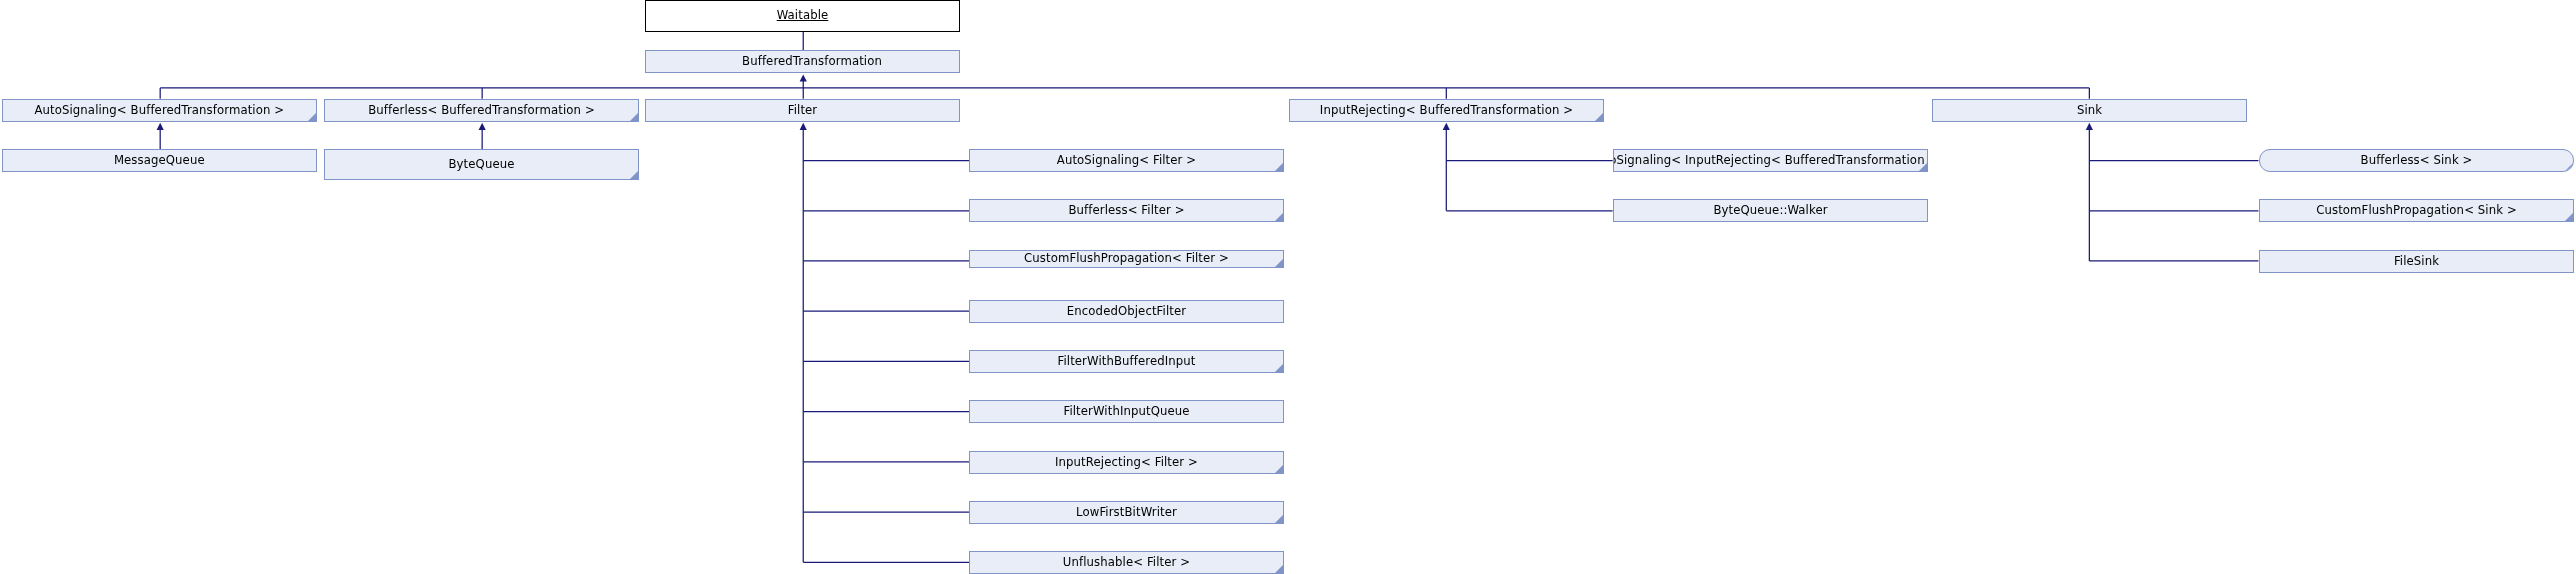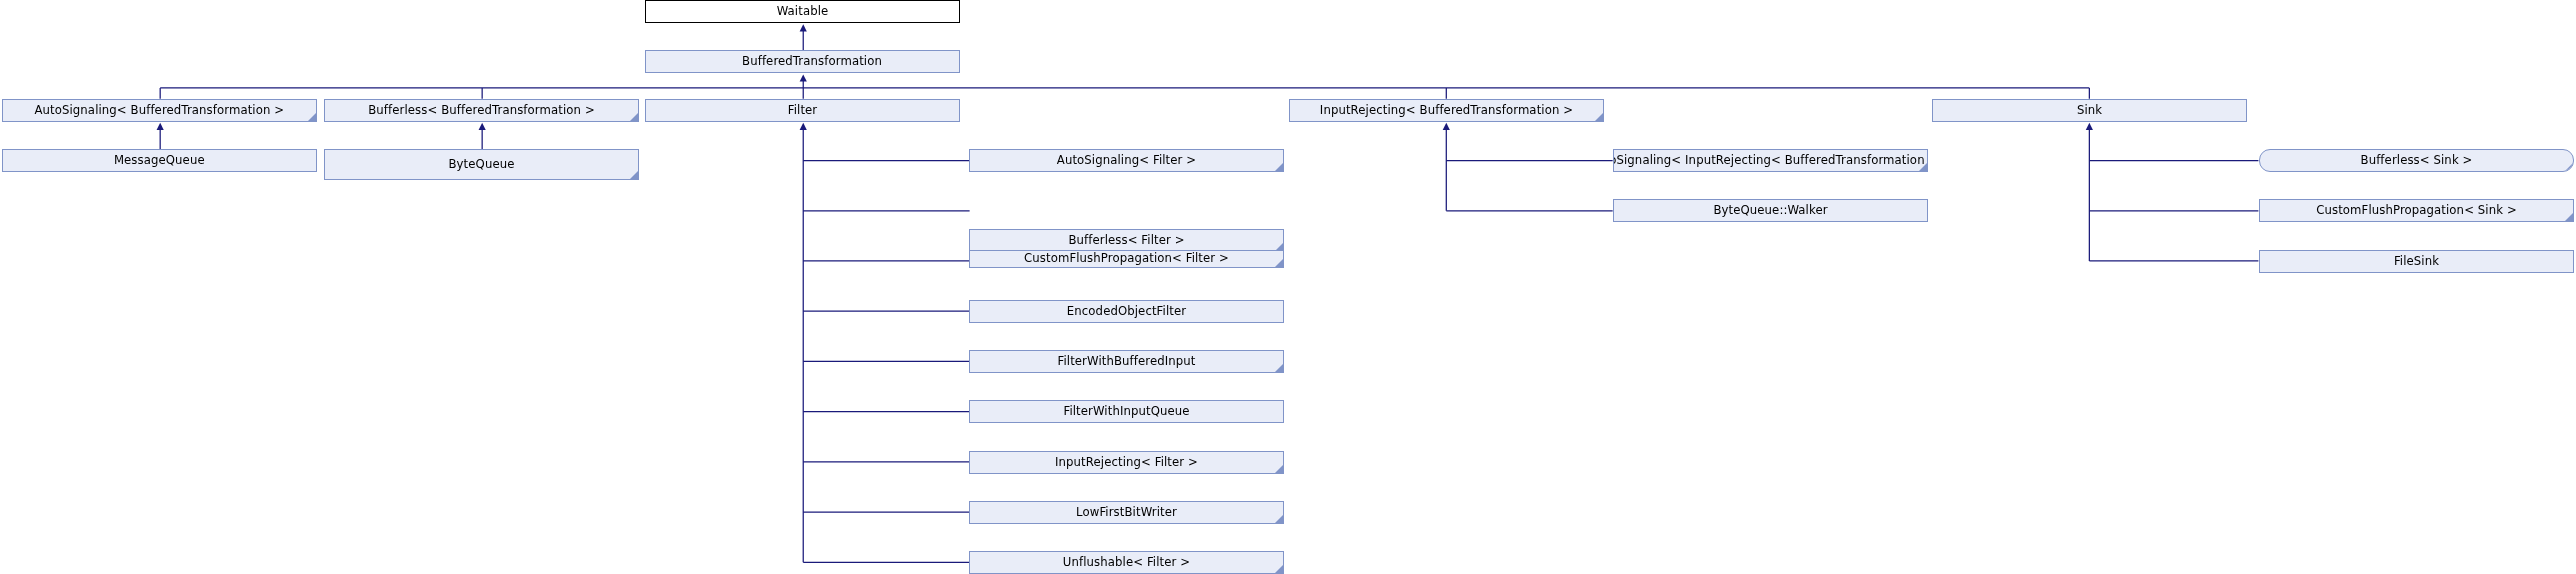--- a/index.html
+++ b/index.html
@@ -92,21 +92,21 @@
       <path d="M 1611.5 137 l -4 8 l 8 0 Z" fill="#1a1a7a"></path>
       <line x1="1611.5" y1="179" x2="1797" y2="179" stroke="#1a1a7a" stroke-width="1.4"></line>
       <line x1="1611.5" y1="235" x2="1797" y2="235" stroke="#1a1a7a" stroke-width="1.4"></line>
       <line x1="2328.5" y1="143" x2="2328.5" y2="291" stroke="#1a1a7a" stroke-width="1.4"></line>
       <path d="M 2328.5 137 l -4 8 l 8 0 Z" fill="#1a1a7a"></path>
       <line x1="2328.5" y1="179" x2="2517" y2="179" stroke="#1a1a7a" stroke-width="1.4"></line>
       <line x1="2328.5" y1="235" x2="2517" y2="235" stroke="#1a1a7a" stroke-width="1.4"></line>
       <line x1="2328.5" y1="291" x2="2517" y2="291" stroke="#1a1a7a" stroke-width="1.4"></line>
     </svg>
 
-<div class="node root" style="left: 645px; top: 0px; width: 315px; height: 23px;">
+<div class="node root" style="left: 645px; top: 0px; width: 315px; height: 32px; text-decoration: underline;">
       <span class="label">Waitable</span>
     </div>
     <div class="node" style="left: 645px; top: 50px; width: 315px; height: 23px; padding-left: 19px;">
       <span class="label">BufferedTransformation</span>
     </div>
     <div class="node tmpl" style="left: 1.8px; top: 99px; width: 315px; height: 23px;">
       <span class="label">AutoSignaling&lt; BufferedTransformation &gt;</span>
     </div>
     <div class="node tmpl" style="left: 324px; top: 99px; width: 315px; height: 23px;">
       <span class="label">Bufferless&lt; BufferedTransformation &gt;</span>
@@ -122,21 +122,21 @@
     </div>
     <div class="node" style="left: 1.8px; top: 149px; width: 315px; height: 23px;">
       <span class="label">MessageQueue</span>
     </div>
     <div class="node tmpl" style="left: 324px; top: 149px; width: 315px; height: 31px;">
       <span class="label">ByteQueue</span>
     </div>
     <div class="node tmpl" style="left: 969px; top: 149px; width: 315px; height: 23px;">
       <span class="label">AutoSignaling&lt; Filter &gt;</span>
     </div>
-    <div class="node tmpl" style="left: 969px; top: 199px; width: 315px; height: 23px; margin-top: 30px;">
+    <div class="node tmpl" style="left: 969px; top: 199px; width: 315px; height: 23px;">
       <span class="label">Bufferless&lt; Filter &gt;</span>
     </div>
     <div class="node tmpl" style="left: 969px; top: 250px; width: 315px; height: 18px;">
       <span class="label">CustomFlushPropagation&lt; Filter &gt;</span>
     </div>
     <div class="node" style="left: 969px; top: 300px; width: 315px; height: 23px;">
       <span class="label">EncodedObjectFilter</span>
     </div>
     <div class="node tmpl" style="left: 969px; top: 350px; width: 315px; height: 23px;">
       <span class="label">FilterWithBufferedInput</span>

